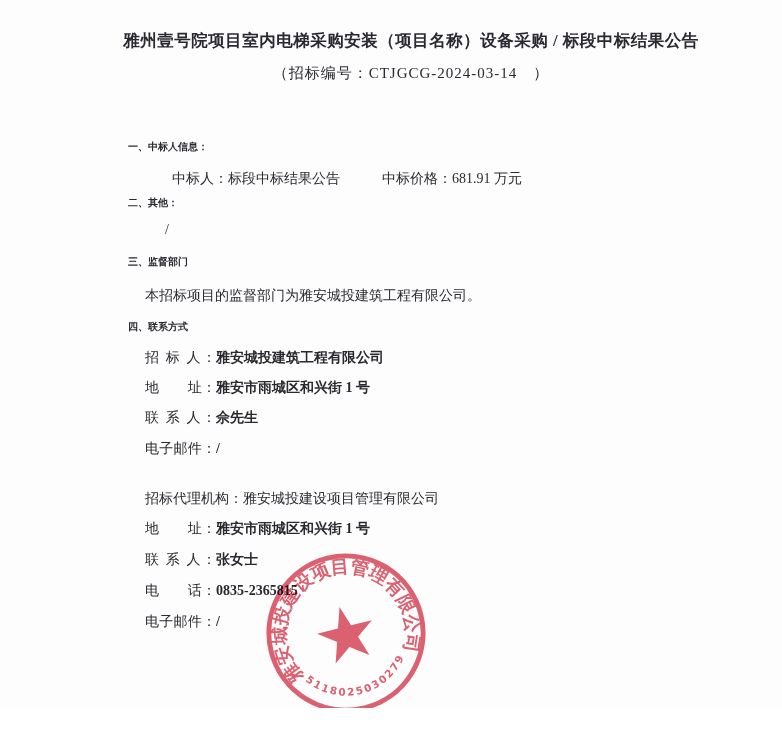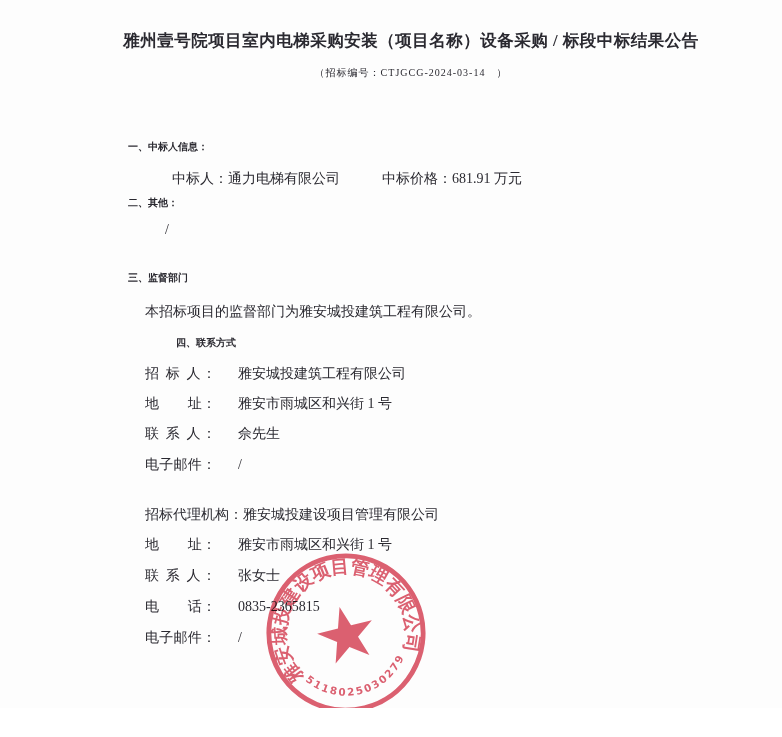--- a/index.html
+++ b/index.html
@@ -11,44 +11,44 @@
     -webkit-font-smoothing:antialiased;
   }
   .doc{position:relative;width:782px;height:708px;background:#fdfdfd;overflow:hidden;}
 
   
   .titles{padding-top:30px;padding-left:40px;text-align:center;}
   .doc-title{
     margin:0;font-size:16.5px;font-weight:700;line-height:22px;
     letter-spacing:.5px;white-space:nowrap;
   }
-  .doc-subtitle{margin-top:11px;font-size:10px;line-height:20px;letter-spacing:1px;}
+  .doc-subtitle{margin-top:11px;font-size:15px;line-height:20px;letter-spacing:1px;}
 
   
   .body{margin-left:128px;margin-right:40px;font-size:14px;}
   .sec-heading{margin:0;font-size:10px;font-weight:700;line-height:20px;}
   .h-s1{margin-top:54px;}
   .h-s2{margin-top:4px;}
-  .h-s3{margin-top:28px;}
-  .h-s4{margin-top:11px;margin-left:48px;}
+  .h-s3{margin-top:12px;}
+  .h-s4{margin-top:11px;}
   p{margin:0;line-height:20px;}
   .lot-line{margin-top:16px;margin-left:17px;}
   .winner-line{margin-top:12px;margin-left:44px;}
   .price-label{margin-left:42px;}
   .slash-line{margin-top:7px;margin-left:37px;}
   .supervision-line{margin-top:14px;margin-left:17px;}
 
   .contact-row{margin-left:17px;line-height:20px;}
   .row-1{margin-top:11px;}
   .row-n{margin-top:10px;}
   .row-m{margin-top:11px;}
   .agency-gap{margin-top:30px;}
   .lbl{display:inline-block;width:71px;text-align:justify;text-align-last:justify;vertical-align:top;}
   .lbl-wide{display:inline-block;width:auto;min-width:98px;}
-  .val{margin-left:22px;}
+  .val{margin-left:0;font-weight:bold;}
 
   
   .seal{
     position:absolute;left:262px;top:549px;width:168px;height:168px;
     mix-blend-mode:multiply;opacity:.87;pointer-events:none;
   }
   .seal-stroke{fill:none;stroke:#d8495c;stroke-width:5;}
   .seal-red{fill:#d8495c;}
   .seal-company{font-size:18.5px;font-weight:700;fill:#d8495c;
     font-family:"Liberation Serif","DejaVu Serif",serif;}
@@ -62,21 +62,21 @@
 
   <div class="titles">
     <h1 class="doc-title">雅州壹号院项目室内电梯采购安装（项目名称）设备采购 / 标段中标结果公告</h1>
     <div class="doc-subtitle">（招标编号：CTJGCG-2024-03-14　）</div>
   </div>
 
   <div class="body">
 
     <h2 class="sec-heading h-s1">一、中标人信息：</h2>
     <p class="winner-line">
-      <span>中标人：</span><span>通力电梯有限公司</span><span class="price-label">中标价格：</span><span>681.91 万元</span>
+      <span>中标人：</span><span>标段中标结果公告</span><span class="price-label">中标价格：</span><span>681.91 万元</span>
     </p>
 
     <h2 class="sec-heading h-s2">二、其他：</h2>
     <p class="slash-line">/</p>
 
     <h2 class="sec-heading h-s3">三、监督部门</h2>
     <p class="supervision-line">本招标项目的监督部门为雅安城投建筑工程有限公司。</p>
 
     <h2 class="sec-heading h-s4">四、联系方式</h2>
 

